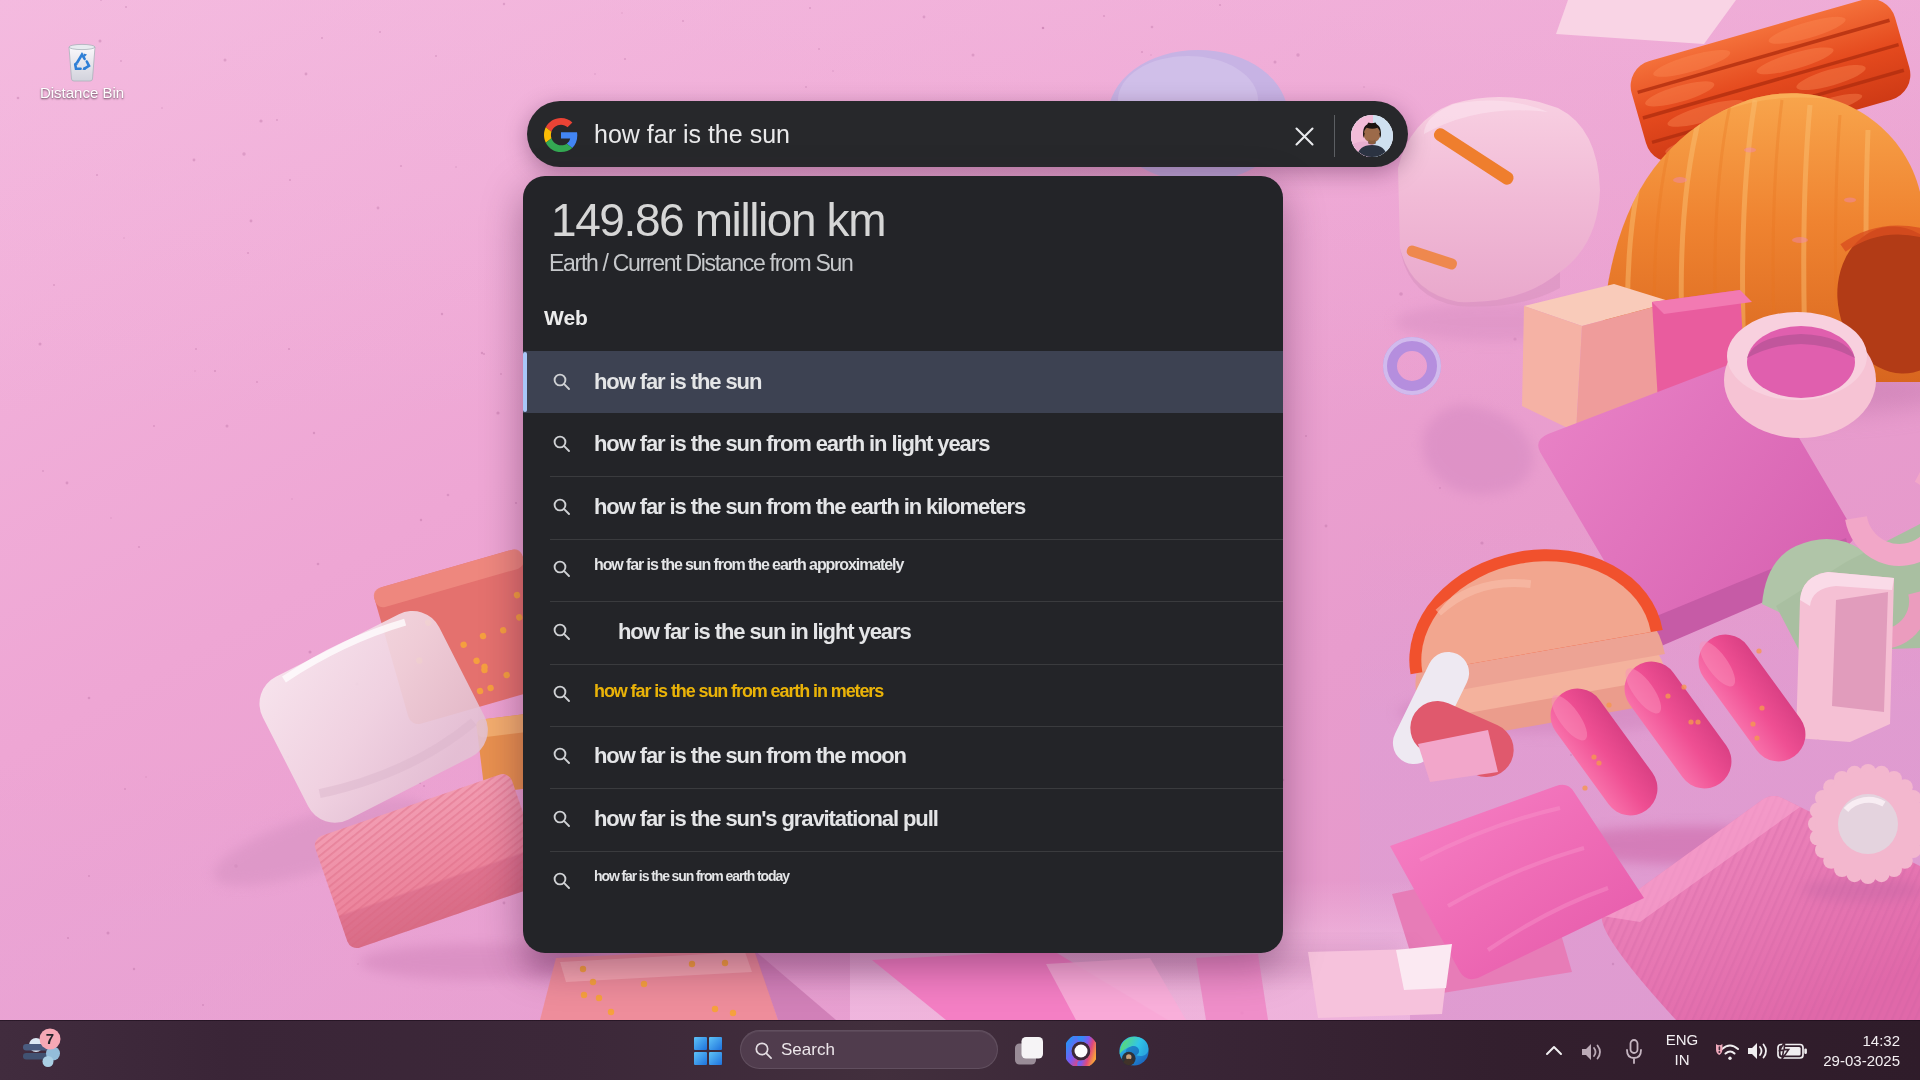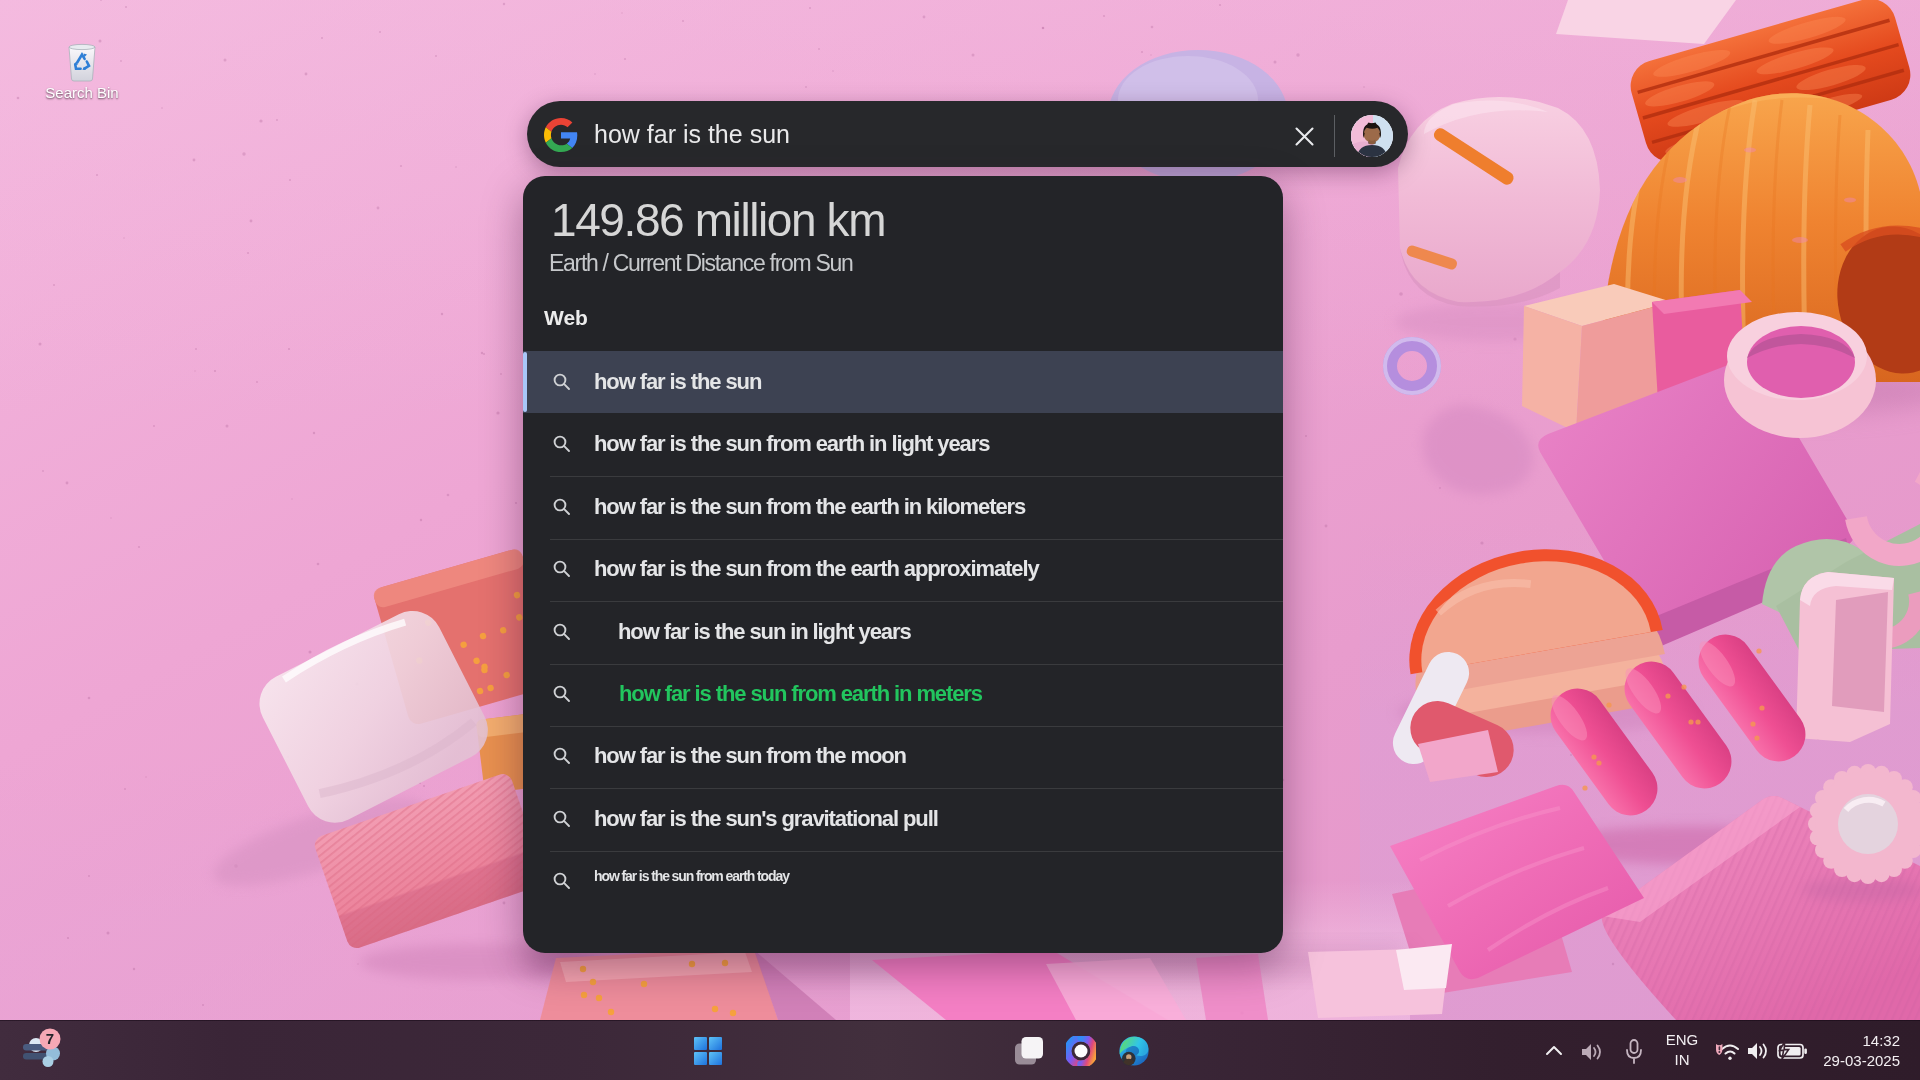--- a/index.html
+++ b/index.html
@@ -469,21 +469,21 @@
         <path d="M14.2 22.5 L19 14.5 L21.6 18.8"></path>
         <path d="M23.8 21.5 L26 25.8 L21.5 28.6"></path>
         <path d="M17.6 28.8 L13 28.8 L12.2 24.2"></path>
       </g>
       <g fill="#2f7fd6">
         <path d="M20.6 13.6 l3.4 1 -2.6 2.6 z"></path>
         <path d="M23 29.6 l-3.6 0.4 1.6 -3.2 z"></path>
         <path d="M11.6 25.6 l0.8 -3.6 2.6 2.6 z"></path>
       </g>
     </svg>
-    <div style="margin-top:2px;font-size:15px;color:#fff;text-shadow:0 1px 2px rgba(0,0,0,.65);letter-spacing:0;">Search Bin</div>
+    <div style="margin-top:2px;font-size:15px;color:#fff;text-shadow:0 1px 2px rgba(0,0,0,.65);letter-spacing:0;">Distance Bin</div>
   </div>
 
   <div class="abs" style="left:527px;top:101px;width:881px;height:66px;border-radius:33px;background:#27282b;box-shadow:0 6px 22px rgba(60,15,55,.35);">
     <svg class="abs" style="left:17px;top:17px" width="34" height="34" viewBox="0 0 48 48">
       <path fill="#EA4335" d="M24 9.5c3.54 0 6.71 1.22 9.21 3.6l6.85-6.85C35.9 2.38 30.47 0 24 0 14.62 0 6.51 5.38 2.56 13.22l7.98 6.19C12.43 13.72 17.74 9.5 24 9.5z"></path>
       <path fill="#4285F4" d="M46.98 24.55c0-1.57-.15-3.09-.38-4.55H24v9.02h12.94c-.58 2.96-2.26 5.48-4.78 7.18l7.73 6c4.51-4.18 7.09-10.36 7.09-17.65z"></path>
       <path fill="#FBBC05" d="M10.53 28.59c-.48-1.45-.76-2.99-.76-4.59s.27-3.14.76-4.59l-7.98-6.19C.92 16.46 0 20.12 0 24c0 3.88.92 7.54 2.56 10.78l7.97-6.19z"></path>
       <path fill="#34A853" d="M24 48c6.48 0 11.93-2.13 15.89-5.81l-7.73-6c-2.15 1.45-4.92 2.3-8.16 2.3-6.26 0-11.57-4.22-13.47-9.91l-7.98 6.19C6.51 42.62 14.62 48 24 48z"></path>
     </svg>
     <div class="abs" style="left:67px;top:19px;font-size:25px;color:#e9e9ea;">how far is the sun</div>
@@ -576,33 +576,33 @@
       <svg class="abs" style="left:29px;top:145.8px" width="20" height="20" viewBox="0 0 20 20">
           <circle cx="8" cy="8" r="5.4" fill="none" stroke="#cfd1d4" stroke-width="1.9"></circle>
           <path d="M12.2 12.2 L17 17" stroke="#cfd1d4" stroke-width="1.9" stroke-linecap="round"></path>
         </svg>
       <div class="abs" style="left:71px;top:142.8px;font-size:22px;font-weight:bold;letter-spacing:-1.1px;color:#e4e5e7;">how far is the sun from the earth in kilometers</div>
       <div class="abs" style="left:27px;top:187.7px;width:835px;height:1px;background:#3a3b3e;"></div>
       <svg class="abs" style="left:29px;top:208.2px" width="20" height="20" viewBox="0 0 20 20">
           <circle cx="8" cy="8" r="5.4" fill="none" stroke="#cfd1d4" stroke-width="1.9"></circle>
           <path d="M12.2 12.2 L17 17" stroke="#cfd1d4" stroke-width="1.9" stroke-linecap="round"></path>
         </svg>
-      <div class="abs" style="left:71px;top:205.2px;font-size:22px;font-weight:bold;letter-spacing:-1.1px;color:#e4e5e7;">how far is the sun from the earth approximately</div>
+      <div class="abs" style="left:71px;top:205.2px;font-size:16px;font-weight:bold;letter-spacing:-1.1px;color:#e4e5e7;">how far is the sun from the earth approximately</div>
       <div class="abs" style="left:27px;top:250.1px;width:835px;height:1px;background:#3a3b3e;"></div>
       <svg class="abs" style="left:29px;top:270.6px" width="20" height="20" viewBox="0 0 20 20">
           <circle cx="8" cy="8" r="5.4" fill="none" stroke="#cfd1d4" stroke-width="1.9"></circle>
           <path d="M12.2 12.2 L17 17" stroke="#cfd1d4" stroke-width="1.9" stroke-linecap="round"></path>
         </svg>
       <div class="abs" style="left:71px;top:267.6px;font-size:22px;font-weight:bold;letter-spacing:-1.1px;color:#e4e5e7;margin-left:24px;">how far is the sun in light years</div>
       <div class="abs" style="left:27px;top:312.5px;width:835px;height:1px;background:#3a3b3e;"></div>
       <svg class="abs" style="left:29px;top:333.0px" width="20" height="20" viewBox="0 0 20 20">
           <circle cx="8" cy="8" r="5.4" fill="none" stroke="#cfd1d4" stroke-width="1.9"></circle>
           <path d="M12.2 12.2 L17 17" stroke="#cfd1d4" stroke-width="1.9" stroke-linecap="round"></path>
         </svg>
-      <div class="abs" style="left:71px;top:330.0px;font-size:22px;font-weight:bold;letter-spacing:-1.1px;color:#22c55e;margin-left:25px;">how far is the sun from earth in meters</div>
+      <div class="abs" style="left:71px;top:330.0px;font-size:18px;font-weight:bold;letter-spacing:-1.1px;color:#eab308;">how far is the sun from earth in meters</div>
       <div class="abs" style="left:27px;top:374.9px;width:835px;height:1px;background:#3a3b3e;"></div>
       <svg class="abs" style="left:29px;top:395.4px" width="20" height="20" viewBox="0 0 20 20">
           <circle cx="8" cy="8" r="5.4" fill="none" stroke="#cfd1d4" stroke-width="1.9"></circle>
           <path d="M12.2 12.2 L17 17" stroke="#cfd1d4" stroke-width="1.9" stroke-linecap="round"></path>
         </svg>
       <div class="abs" style="left:71px;top:392.4px;font-size:22px;font-weight:bold;letter-spacing:-1.1px;color:#e4e5e7;">how far is the sun from the moon</div>
       <div class="abs" style="left:27px;top:437.3px;width:835px;height:1px;background:#3a3b3e;"></div>
       <svg class="abs" style="left:29px;top:457.8px" width="20" height="20" viewBox="0 0 20 20">
           <circle cx="8" cy="8" r="5.4" fill="none" stroke="#cfd1d4" stroke-width="1.9"></circle>
           <path d="M12.2 12.2 L17 17" stroke="#cfd1d4" stroke-width="1.9" stroke-linecap="round"></path>
@@ -649,20 +649,27 @@
             <stop offset="0.4" stop-color="#d9a0d8" stop-opacity="0.42"></stop>
             <stop offset="1" stop-color="#d9a0d8" stop-opacity="0.45"></stop>
           </linearGradient>
         </defs>
       <rect x="0" y="0" width="13" height="13" rx="1" fill="url(#wlg)"></rect>
       <rect x="15" y="0" width="13" height="13" rx="1" fill="url(#wlg)"></rect>
       <rect x="0" y="15" width="13" height="13" rx="1" fill="url(#wlg)"></rect>
       <rect x="15" y="15" width="13" height="13" rx="1" fill="url(#wlg)"></rect>
     </svg>
 
+    <div class="abs" style="left:740px;top:9px;width:258px;height:39px;border-radius:20px;background:#503c4d;border:1px solid rgba(255,255,255,.10);box-shadow:inset 0 1px 0 rgba(255,255,255,.06);">
+      <svg class="abs" style="left:13px;top:10px" width="19" height="19" viewBox="0 0 20 20">
+        <circle cx="8.4" cy="8.4" r="6" fill="none" stroke="#e3dde2" stroke-width="1.8"></circle>
+        <path d="M13 13 L18 18" stroke="#e3dde2" stroke-width="1.8" stroke-linecap="round"></path>
+      </svg>
+      <div class="abs" style="left:40px;top:9px;font-size:17px;color:#ece6ea;">Search</div>
+    </div>
 
     <svg class="abs" style="left:1014px;top:15px" width="30" height="30" viewBox="0 0 30 30">
       <rect x="1" y="7.5" width="21" height="21" rx="4.5" fill="#a99ea8" opacity="0.85"></rect>
       <rect x="7.5" y="1" width="21.5" height="21.5" rx="4.5" fill="#f6f4f6"></rect>
     </svg>
 
     <svg class="abs" style="left:1066px;top:15px" width="30" height="30" viewBox="0 0 30 30">
       <defs>
           <linearGradient id="cplg" x1="0" y1="0.2" x2="1" y2="0.8">
         <stop offset="0" stop-color="#2f8df5"></stop>

